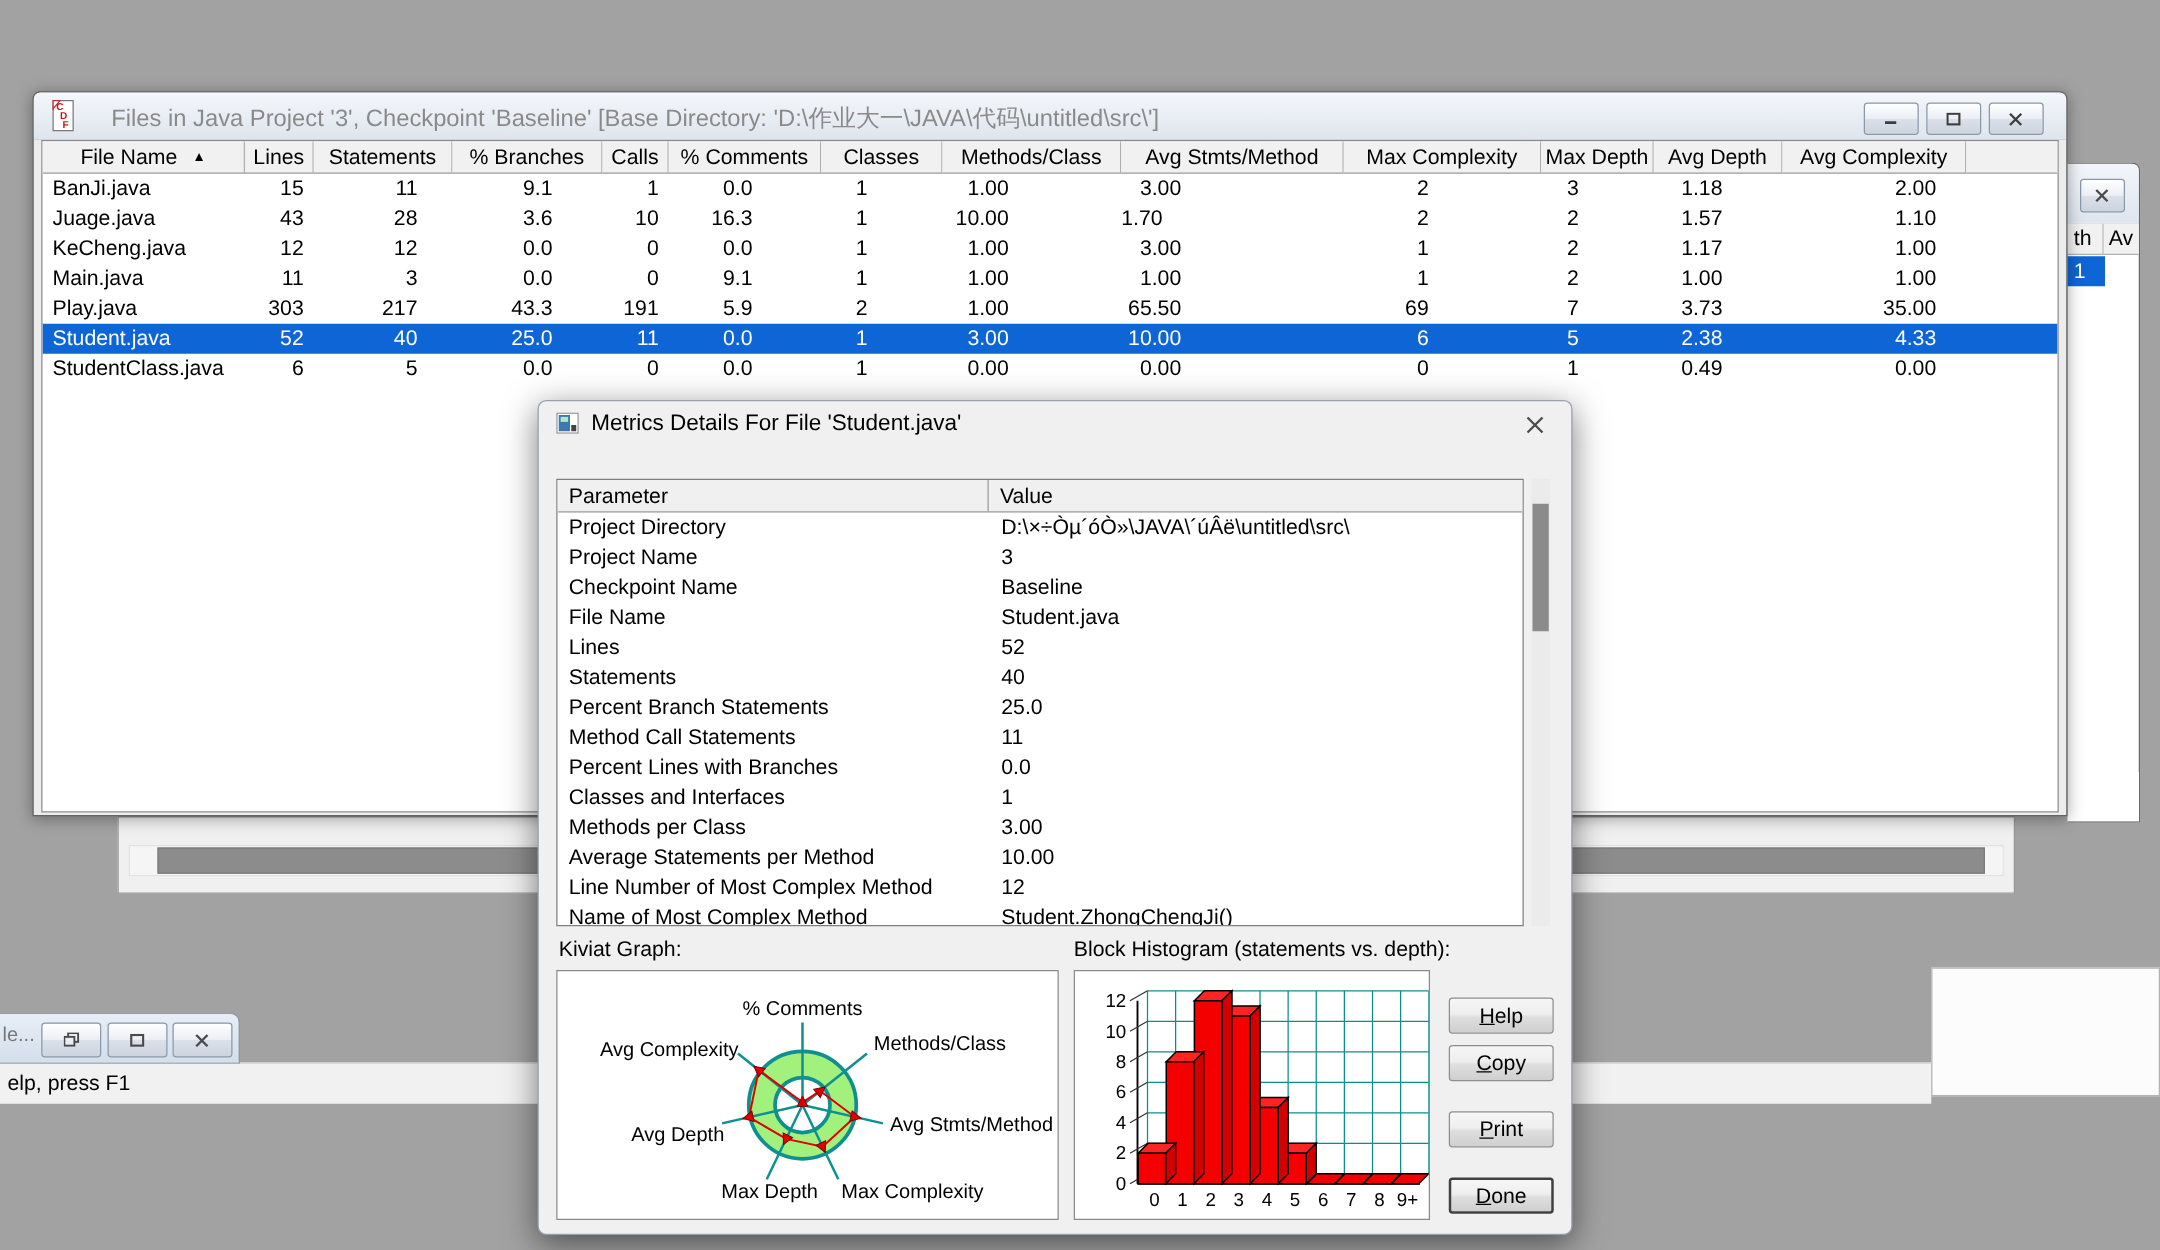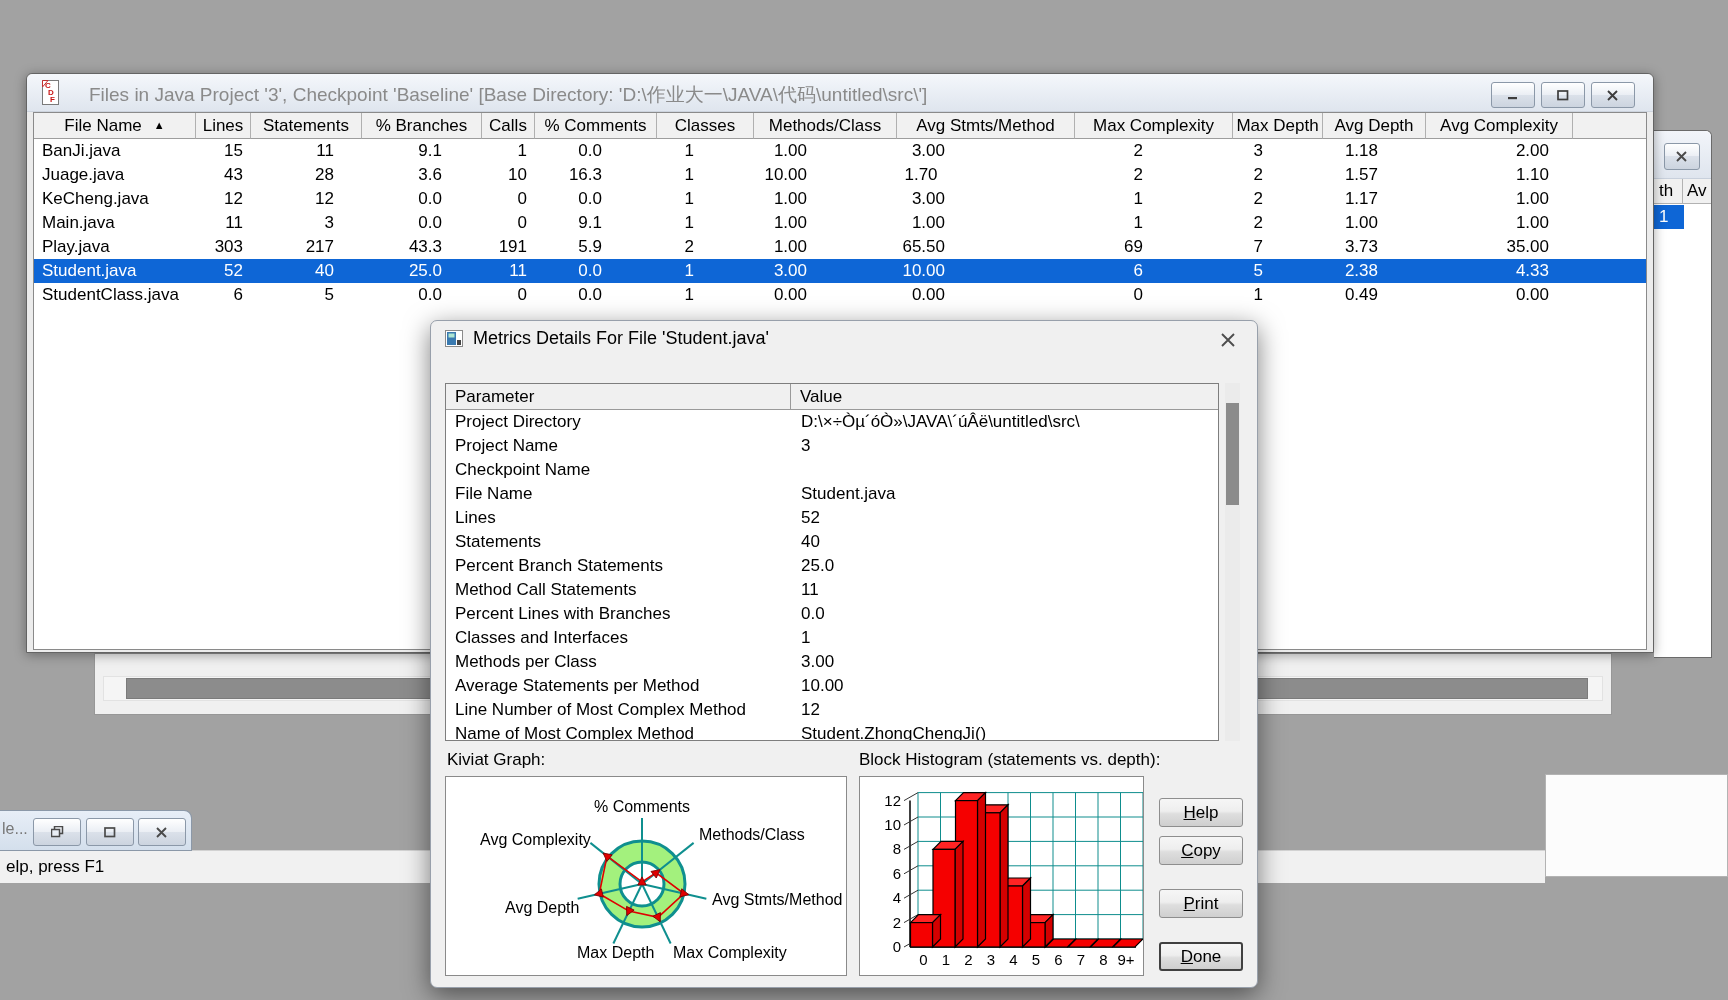--- a/index.html
+++ b/index.html
@@ -182,21 +182,21 @@
       </div>
       <div class="ft-row">
         <div class="ft-cell" style="width: 162px; padding-left: 8px;">Juage.java</div>
         <div class="ft-cell" style="width: 55px; text-align: right; padding-right: 8px;">43</div>
         <div class="ft-cell" style="width: 111px; text-align: right; padding-right: 28px;">28</div>
         <div class="ft-cell" style="width: 120px; text-align: right; padding-right: 40px;">3.6</div>
         <div class="ft-cell" style="width: 53px; text-align: right; padding-right: 8px;">10</div>
         <div class="ft-cell" style="width: 122px; text-align: right; padding-right: 55px;">16.3</div>
         <div class="ft-cell" style="width: 97px; text-align: right; padding-right: 60px;">1</div>
         <div class="ft-cell" style="width: 143px; text-align: right; padding-right: 90px;">10.00</div>
-        <div class="ft-cell" style="width: 178px; text-align: center; padding-right: 130px;">1.70</div>
+        <div class="ft-cell" style="width: 178px; text-align: left; padding-right: 130px;">1.70</div>
         <div class="ft-cell" style="width: 158px; text-align: right; padding-right: 90px;">2</div>
         <div class="ft-cell" style="width: 90px; text-align: right; padding-right: 60px;">2</div>
         <div class="ft-cell" style="width: 103px; text-align: right; padding-right: 48px;">1.57</div>
         <div class="ft-cell" style="width: 147px; text-align: right; padding-right: 24px;">1.10</div>
       </div>
       <div class="ft-row">
         <div class="ft-cell" style="width: 162px; padding-left: 8px;">KeCheng.java</div>
         <div class="ft-cell" style="width: 55px; text-align: right; padding-right: 8px;">12</div>
         <div class="ft-cell" style="width: 111px; text-align: right; padding-right: 28px;">12</div>
         <div class="ft-cell" style="width: 120px; text-align: right; padding-right: 40px;">0.0</div>
@@ -297,20 +297,21 @@
       <div class="pl-row">
         <div class="c1">Project Directory</div>
         <div class="c2">D:\×÷Òµ´óÒ»\JAVA\´úÂë\untitled\src\</div>
       </div>
       <div class="pl-row">
         <div class="c1">Project Name</div>
         <div class="c2">3</div>
       </div>
       <div class="pl-row">
         <div class="c1">Checkpoint Name</div>
+        <div class="c2">Baseline</div>
       </div>
       <div class="pl-row">
         <div class="c1">File Name</div>
         <div class="c2">Student.java</div>
       </div>
       <div class="pl-row">
         <div class="c1">Lines</div>
         <div class="c2">52</div>
       </div>
       <div class="pl-row">

